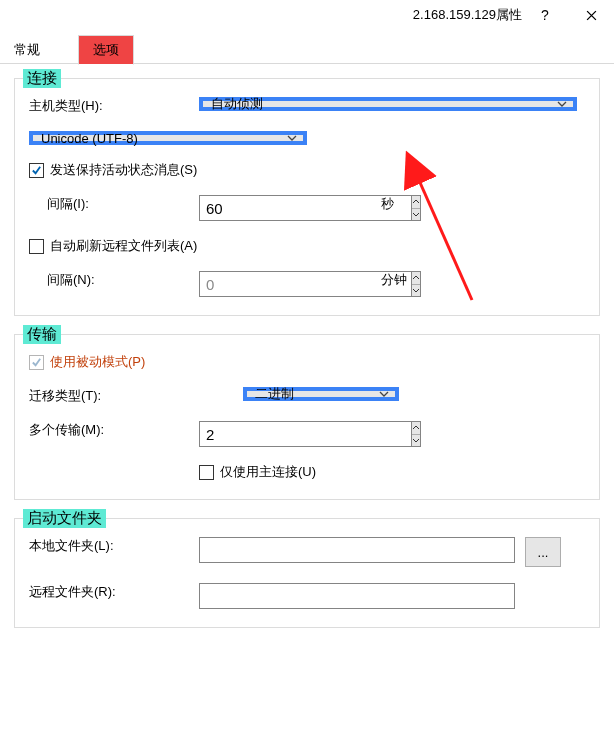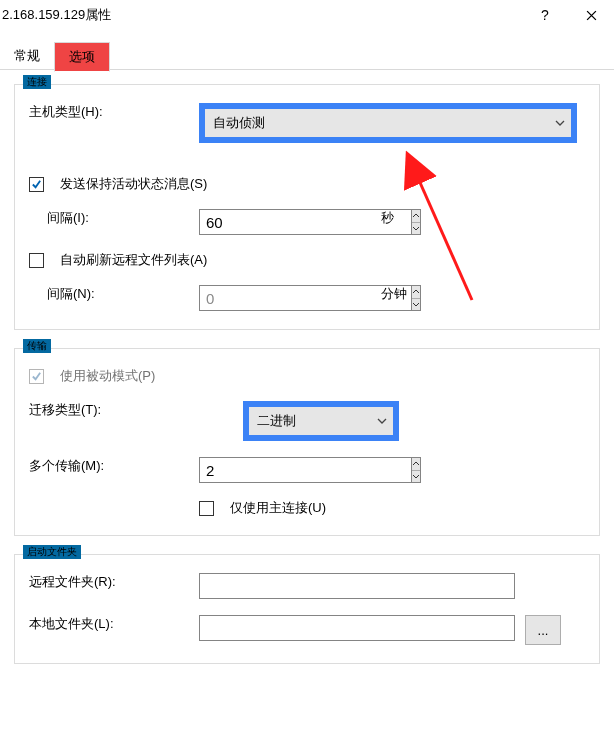--- a/index.html
+++ b/index.html
@@ -19,40 +19,42 @@
   .titlebar {
     display: flex;
     align-items: center;
     height: 30px;
     padding-left: 0;
   }
   .titlebar .title {
     flex: 1;
     font-size: 13px;
     padding-left: 2px;
+    text-align: right;
   }
   .titlebar .winbtn {
     width: 46px;
     height: 30px;
     display: flex;
     align-items: center;
     justify-content: center;
     font-size: 14px;
   }
   .titlebar .winbtn.help { font-family: "Segoe UI", sans-serif; }
   .titlebar .winbtn.close svg { width: 11px; height: 11px; }
 
   
   .tabs {
     display: flex;
-    align-items: flex-start;
+    align-items: center;
     height: 28px;
     border-bottom: 1px solid #d9d9d9;
     padding-left: 0;
-    margin-top: 12px;
+    margin-top: 6px;
+    gap: 24px;
   }
   .tab {
     padding: 5px 14px 5px 14px;
     font-size: 13px;
     position: relative;
   }
   .tab.active {
     border: 1px solid #d9d9d9;
     border-bottom: 1px solid #fff;
     background: #ef4444;
@@ -66,45 +68,45 @@
   .group {
     border: 1px solid #dcdcdc;
     position: relative;
     margin-bottom: 18px;
     padding: 18px 14px 18px 14px;
   }
   .group .legend {
     position: absolute;
     top: -10px;
     left: 8px;
-    background: #0369a1;
+    background: #5eead4;
     padding: 0 4px;
-    font-size: 10px;
+    font-size: 15px;
   }
 
   
   .row {
     display: flex;
     margin-bottom: 16px;
   }
   .row:last-child { margin-bottom: 0; }
   .row .label {
     width: 170px;
     font-size: 13px;
   }
   .row .label.indent { padding-left: 18px; }
 
   
   .combo {
     display: flex;
     align-items: center;
     justify-content: space-between;
     background: #e6e6e6;
-    border: 6px solid #3b82f6;
-    height: 40px;
+    border: 4px solid #3b82f6;
+    height: 14px;
     padding: 0 6px 0 8px;
     font-size: 13px;
   }
   .combo.wide { width: 378px; }
   .combo.mid  { width: 278px; }
   .combo.small{ width: 156px; margin-left: 44px; }
   .combo .chev { width: 10px; display:flex; justify-content:center; }
 
   
   .spinner {
@@ -135,32 +137,32 @@
     justify-content: center;
     background: #e6e6e6;
   }
   .spinner .spinbtns div:first-child { border-bottom: 1px solid #adadad; }
   .spinner + .unit { margin-left: 14px; font-size: 13px; }
 
   
   .chk {
     display: flex;
     align-items: center;
-    gap: 16px;
+    gap: 6px;
   }
   .chk .box {
     width: 15px; height: 15px;
     border: 1px solid #333;
     display: flex; align-items: center; justify-content: center;
     background: #fff;
   }
   .chk .box.checked svg { display: block; }
   .chk .box svg { display: none; width: 11px; height: 11px; }
   .chk.disabled .box { border-color: #b5b5b5; }
-  .chk.disabled span { color: #737373; }
+  .chk.disabled span { color: #c2410c; }
 
   
   .textin {
     height: 26px;
     border: 1px solid #848484;
     background: #fff;
     padding: 0 6px;
     font-size: 13px;
     outline: none;
   }
@@ -215,20 +217,28 @@
         <span>自动侦测</span>
         <span class="chev">
           <svg class="chevron" viewBox="0 0 10 6">
               <path d="M1 1 L5 5 L9 1" stroke="#444" stroke-width="1.3" fill="none"></path>
             </svg>
         </span>
       </div>
     </div>
 
     <div class="row">
+      <div class="combo mid">
+        <span>Unicode (UTF-8)</span>
+        <span class="chev">
+          <svg class="chevron" viewBox="0 0 10 6">
+              <path d="M1 1 L5 5 L9 1" stroke="#444" stroke-width="1.3" fill="none"></path>
+            </svg>
+        </span>
+      </div>
     </div>
 
     <div class="row">
       <label class="chk">
         <span class="box checked">
           <svg viewBox="0 0 12 12">
               <path d="M2 6 L5 9 L10 2" stroke="#0063b1" stroke-width="2" fill="none"></path>
             </svg>
         </span>
         <span>发送保持活动状态消息(S)</span>
@@ -338,28 +348,28 @@
         </span>
         <span>仅使用主连接(U)</span>
       </label>
     </div>
   </div>
 
   <div class="group">
     <div class="legend">启动文件夹</div>
 
     <div class="row">
-      <div class="label">远程文件夹(R):</div>
-      <input class="textin wide" type="text" value="" style="">
-    </div>
-
-    <div class="row">
       <div class="label">本地文件夹(L):</div>
       <input class="textin wide" type="text" value="" style="">
       <div class="browse">...</div>
+    </div>
+
+    <div class="row">
+      <div class="label">远程文件夹(R):</div>
+      <input class="textin wide" type="text" value="" style="">
     </div>
   </div>
 
 </div>
 
 <svg class="arrow-overlay" width="614" height="748">
   <defs>
     <marker id="ah" markerWidth="12" markerHeight="12" refX="2" refY="6" orient="auto">
       <path d="M0 0 L12 6 L0 12 Z" fill="#ff1a1a"></path>
     </marker>

